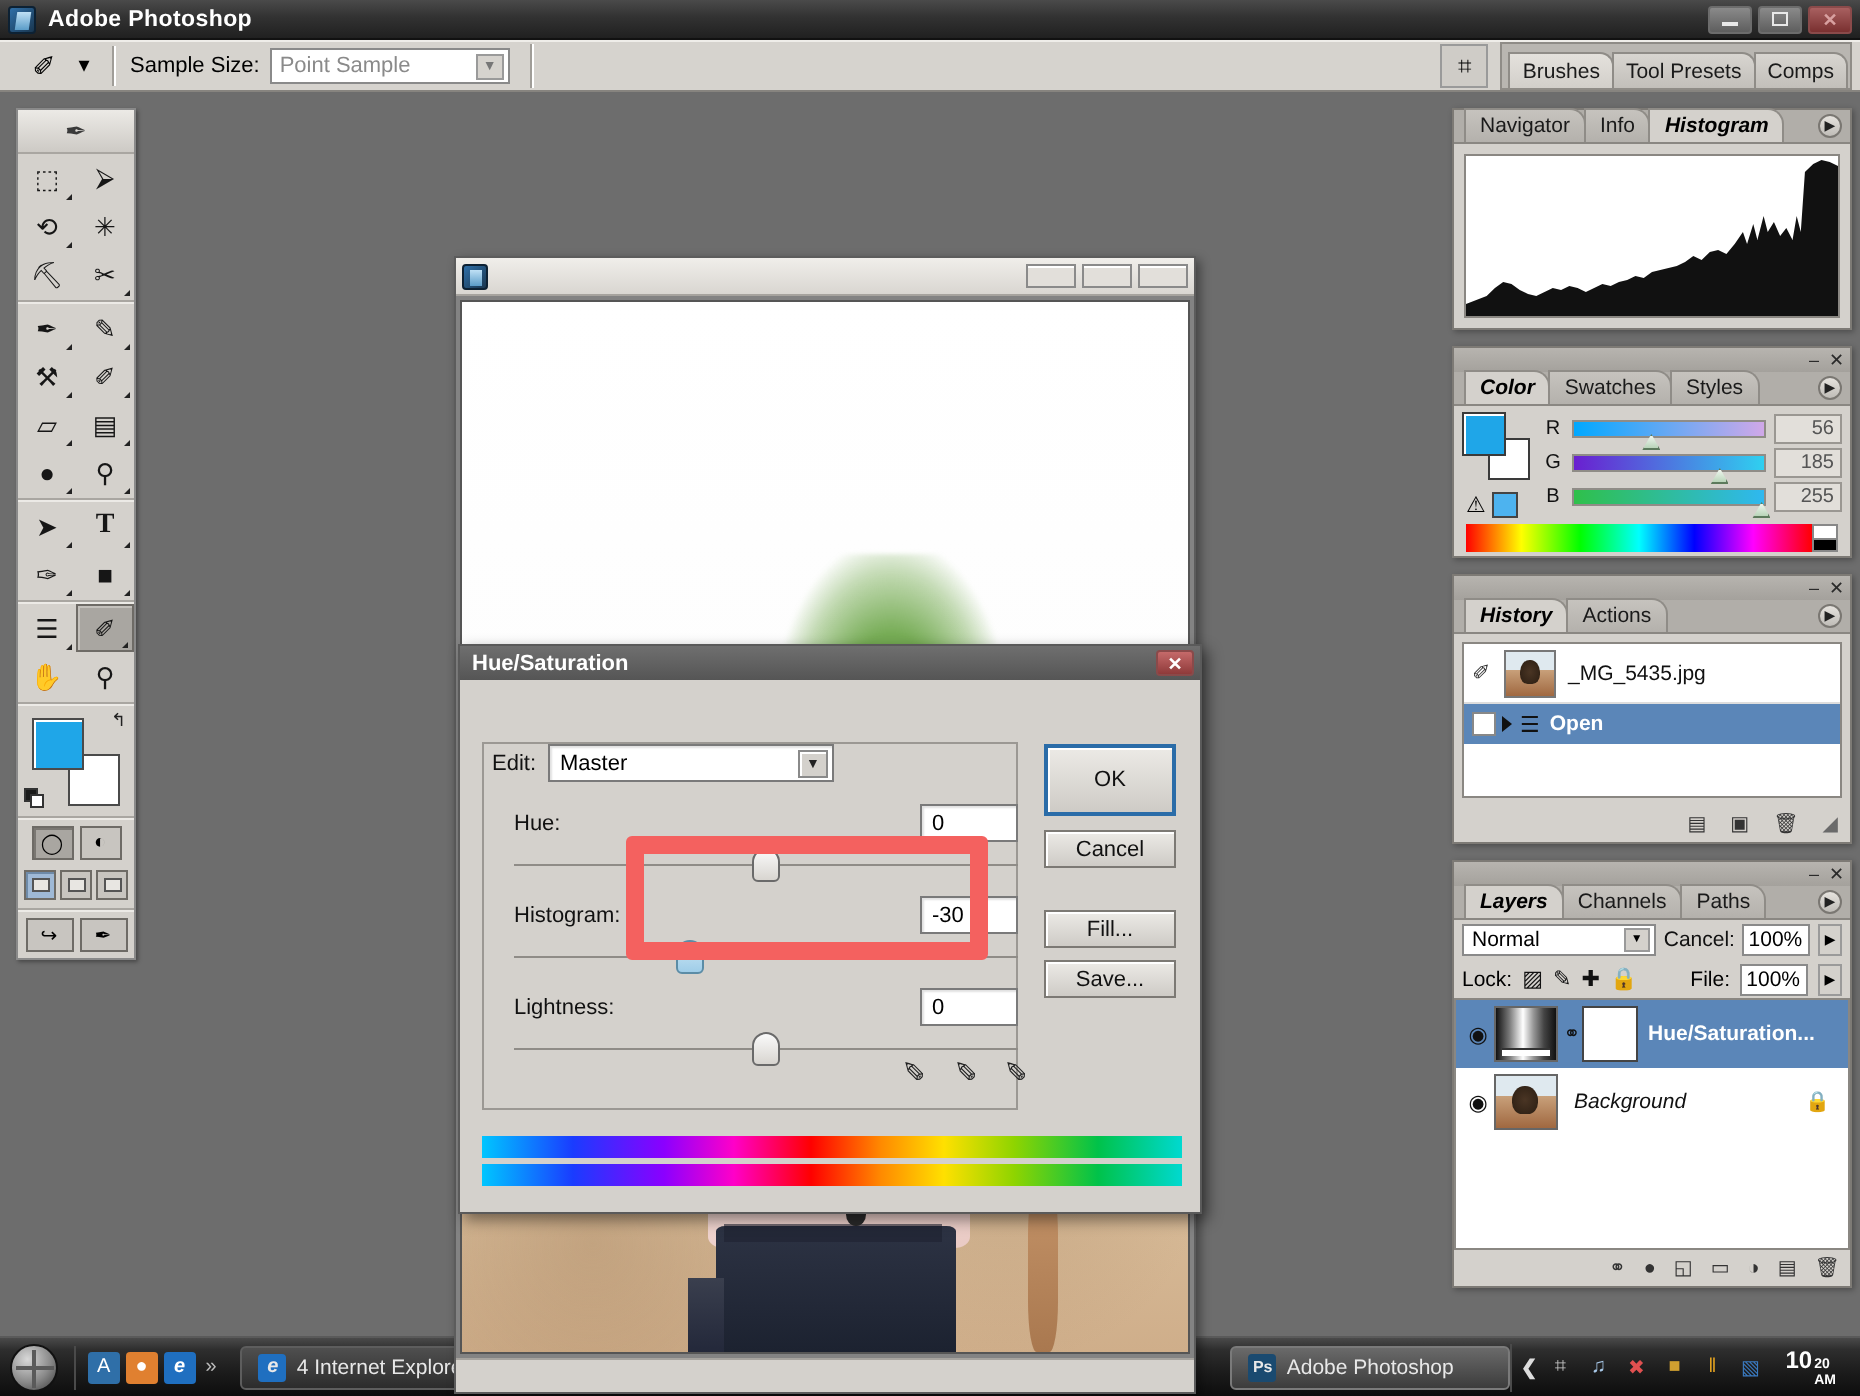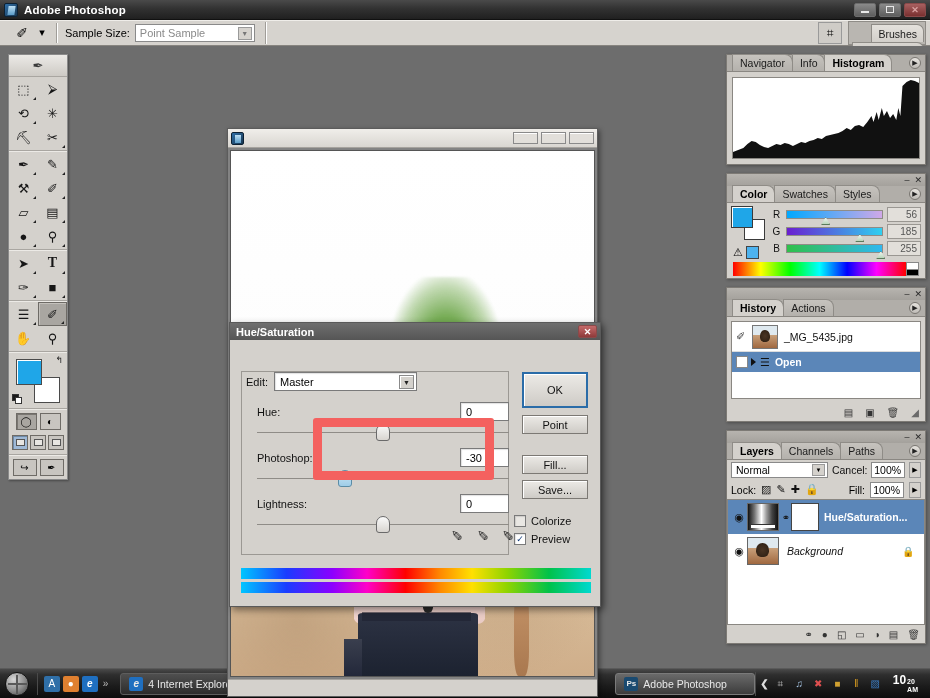--- a/index.html
+++ b/index.html
@@ -71,21 +71,21 @@
     font-size:7px;color:#777;}
   .opt-sep2 { width:1px;height:22px;background:#a09d98;margin-left:10px;box-shadow:1px 0 0 #fff; }
 
   .palette-well {
     margin-left:auto; display:flex; align-items:center; height:26px;
     padding-right:4px;
   }
   .well-icon{width:24px;height:22px;display:flex;align-items:center;justify-content:center;
     border:1px solid #9a9a9a;background:#cfccc7;margin-right:6px;font-size:12px;}
   .well-tabs{display:flex;align-items:flex-end;height:24px;background:#b9b6b1;
-    border:1px solid #8f8c87;padding:2px 2px 0 3px;flex-direction:column;}
+    border:1px solid #8f8c87;padding:2px 2px 0 3px;}
   .well-tab{
     font-size:10.5px;color:#1a1a1a;padding:3px 6px 2px 6px;
     background:linear-gradient(180deg,#d8d5d0,#c2bfba);
     border:1px solid #8f8c87;border-bottom:none;margin-right:-1px;
     border-radius:0 7px 0 0;
   }
   .well-tab.active{background:linear-gradient(180deg,#e4e1dc,#d2cfca);}
 
   
   .workarea { flex:1; position:relative; background:#6d6d6d; }
@@ -292,21 +292,21 @@
     box-shadow:1px 1px 3px rgba(0,0,0,.3);}
   .pal-bar{height:12px;background:linear-gradient(180deg,#b7b4af,#a4a19c);
     display:flex;align-items:center;justify-content:flex-end;padding-right:3px;gap:5px;}
   .pal-bar i{display:block;color:#2a2a2a;font-size:9px;line-height:9px;font-style:normal;}
   .pal-tabs{height:17px;background:#b1aea9;display:flex;align-items:flex-end;
     padding-left:5px;position:relative;border-bottom:1px solid #8a8782;}
   .ptab{font-size:10.5px;color:#1a1a1a;padding:2px 7px 2px 7px;
     background:linear-gradient(180deg,#c6c3be,#b4b1ac);
     border:1px solid #8f8c87;border-bottom:none;margin-right:-1px;
     border-radius:0 8px 0 0;line-height:12px;}
-  .ptab.active{background:#d4d1cc;font-weight:bold;color:#000;}
+  .ptab.active{background:#d4d1cc;font-weight:bold;color:#000;font-style:italic;}
   .pal-menu{position:absolute;right:4px;bottom:2px;width:12px;height:12px;border-radius:50%;
     background:linear-gradient(180deg,#e6e3de,#bfbcb7);border:1px solid #7a7772;
     display:flex;align-items:center;justify-content:center;font-size:7px;color:#222;}
   .pal-body{padding:5px;}
 
   .histo{height:82px;background:#fff;border:1px solid #8a8782;position:relative;overflow:hidden;}
   .histo .warn{position:absolute;right:6px;top:4px;font-size:11px;color:#333;}
   .histo svg{position:absolute;left:0;bottom:0;width:100%;height:100%;}
   .crow{display:flex;align-items:center;height:17px;gap:4px;}
   .crow .ch{width:11px;font-size:10px;color:#111;text-align:center;}
@@ -672,21 +672,21 @@
           <span class="sl-label">Hue:</span>
           <div class="sl-input">
               <span>0</span>
             </div>
           <div class="sl-track"></div>
           <div class="sl-tick" style="left:50%;"></div>
           <div class="sl-thumb" style="left:calc(50% - 7px);"></div>
         </div>
 
         <div class="sl-group" style="left:27px;top:112px;width:252px;">
-          <span class="sl-label">Photoshop:</span>
+          <span class="sl-label">Histogram:</span>
           <div class="sl-input">
               <span>-30</span>
             </div>
           <div class="sl-track"></div>
           <div class="sl-tick" style="left:50%;"></div>
           <div class="sl-thumb blue" style="left:calc(35% - 7px);"></div>
         </div>
 
         <div class="sl-group" style="left:27px;top:158px;width:252px;">
           <span class="sl-label">Lightness:</span>
@@ -694,45 +694,33 @@
               <span>0</span>
             </div>
           <div class="sl-track"></div>
           <div class="sl-tick" style="left:50%;"></div>
           <div class="sl-thumb" style="left:calc(50% - 7px);"></div>
         </div>
 
         <div class="btncol">
           <div class="btn default">OK</div>
           <div class="btn-gap-a"></div>
-          <div class="btn">Point</div>
+          <div class="btn">Cancel</div>
           <div class="btn-gap-b"></div>
           <div class="btn">Fill...</div>
           <div class="btn-gap-c"></div>
           <div class="btn">Save...</div>
         </div>
 
         <div class="drops">
           <span class="drop">✐</span>
           <span class="drop">✐</span>
           <span class="drop">✐</span>
         </div>
 
-        <div class="checks">
-          <div class="chk-row">
-            <span class="chkbox off"></span>
-            <span class="lbl">Colorize</span>
-          </div>
-          <div class="chk-row">
-            <span class="chkbox">
-                <span>✓</span>
-              </span>
-            <span class="lbl">Preview</span>
-          </div>
-        </div>
 
         <div class="spectrum">
           <div class="spec-bar"></div>
           <div class="spec-bar"></div>
         </div>
       </div>
     </div>
 
     <div class="annot"></div>
 
@@ -865,21 +853,21 @@
           <span class="opc-lbl">Cancel:</span>
           <span class="opc-box">100%</span>
           <span class="opc-arr">▶</span>
         </div>
         <div class="lock-row">
           <span>Lock:</span>
           <span class="lock-ico">▨</span>
           <span class="lock-ico">✎</span>
           <span class="lock-ico">✚</span>
           <span class="lock-ico">🔒</span>
-          <span style="margin-left:auto;">Fill:</span>
+          <span style="margin-left:auto;">File:</span>
           <span class="opc-box">100%</span>
           <span class="opc-arr">▶</span>
         </div>
         <div class="layer-list">
           <div class="layer sel">
             <span class="eye">◉</span>
             <span class="lthumb adj"></span>
             <span class="linkico">⚭</span>
             <span class="maskthumb"></span>
             <span class="lname">Hue/Saturation...</span>

